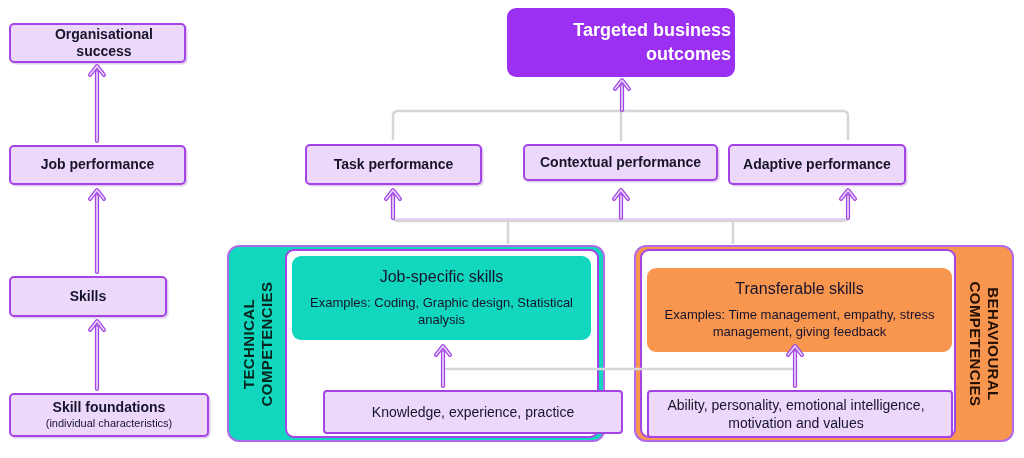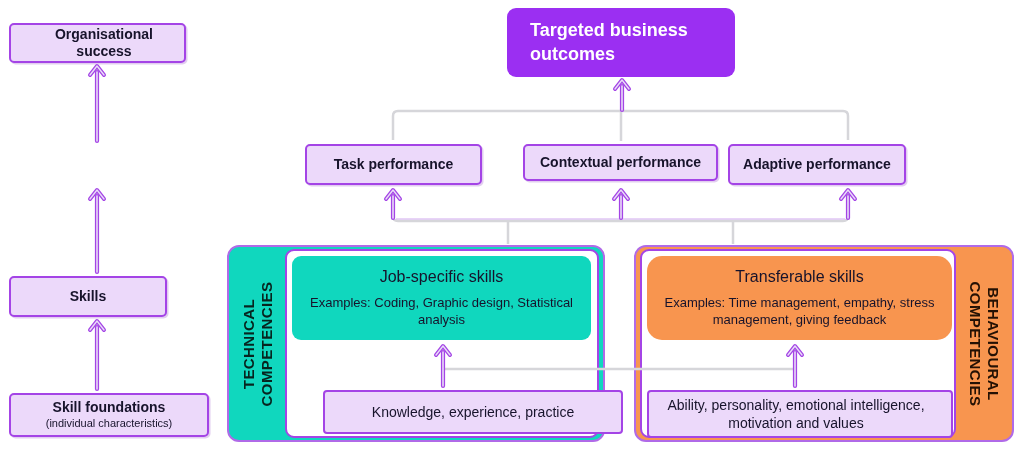--- a/index.html
+++ b/index.html
@@ -24,22 +24,22 @@
     border:2px solid var(--border-purple);
     border-radius:5px;
     display:flex;flex-direction:column;align-items:center;justify-content:center;
     text-align:center;font-weight:bold;font-size:14px;line-height:1.25;
     box-shadow:1.5px 1.5px 0 rgba(140,60,190,.25);
     padding:2px 6px;
   }
   .lav-box .sub{font-weight:normal;font-size:11px;margin-top:1px;}
   .outcome-box{
     background:var(--purple-bright);color:#ffffff;border-radius:9px;
-    display:flex;align-items:center;justify-content:center;text-align:left;
-    font-weight:bold;font-size:18px;line-height:1.3;padding:4px 23px;
+    display:flex;align-items:center;justify-content:center;text-align:right;
+    font-weight:bold;font-size:18px;line-height:1.3;padding:4px 4px;
   }
   .panel{border-radius:12px;border:2px solid var(--panel-outline);}
   .panel.teal{background:var(--teal);}
   .panel.orange{background:var(--orange);}
   .white-card{
     position:absolute;background:#ffffff;border:2px solid var(--border-purple);
     border-radius:9px;
   }
   .color-card{
     position:absolute;border-radius:9px;text-align:center;
@@ -75,20 +75,23 @@
   .chev-inner{stroke:#e9def7;stroke-width:1.4;fill:none;stroke-linecap:round;stroke-linejoin:round;}
 </style>
 </head>
 <body>
 
 <div id="canvas">
 
   <div class="abs lav-box" style="left:9px;top:23px;width:177px;height:40px;padding-left:19px;">
     <span>Organisational success</span>
   </div>
+  <div class="abs lav-box" style="left:9px;top:145px;width:177px;height:40px;">
+    <span>Job performance</span>
+  </div>
   <div class="abs lav-box" style="left:9px;top:276px;width:158px;height:41px;">
     <span>Skills</span>
   </div>
   <div class="abs lav-box" style="left:9px;top:393px;width:200px;height:44px;">
     <span>Skill foundations</span>
     <span class="sub">(individual characteristics)</span>
   </div>
 
   <div class="abs outcome-box" style="left:507px;top:8px;width:228px;height:69px;">
     <span>Targeted business outcomes</span>
@@ -115,21 +118,21 @@
         <div class="card-examples">Examples: Coding, Graphic design, Statistical analysis</div>
       </div>
       <div class="found-box" style="left:5px;top:139px;width:300px;height:44px;margin-left:31px;">
         <span>Knowledge, experience, practice</span>
       </div>
     </div>
   </div>
 
   <div class="abs panel orange" style="left:634px;top:245px;width:380px;height:197px;">
     <div class="white-card" style="left:4px;top:2px;right:56px;bottom:2px;">
-      <div class="color-card orange" style="left:5px;top:5px;width:305px;height:84px;border-radius:15px;">
+      <div class="color-card orange" style="left:5px;top:17px;width:305px;height:84px;">
         <div class="card-title">Transferable skills</div>
         <div class="card-examples">Examples: Time management, empathy, stress management, giving feedback</div>
       </div>
       <div class="found-box" style="left:5px;top:139px;width:306px;height:48px;padding-left:8px;">
         <span>Ability, personality, emotional intelligence, motivation and values</span>
       </div>
     </div>
     <div class="vlabel right" style="right:0;top:0;width:56px;height:193px;">
       <span>BEHAVIOURAL
 COMPETENCIES</span>

